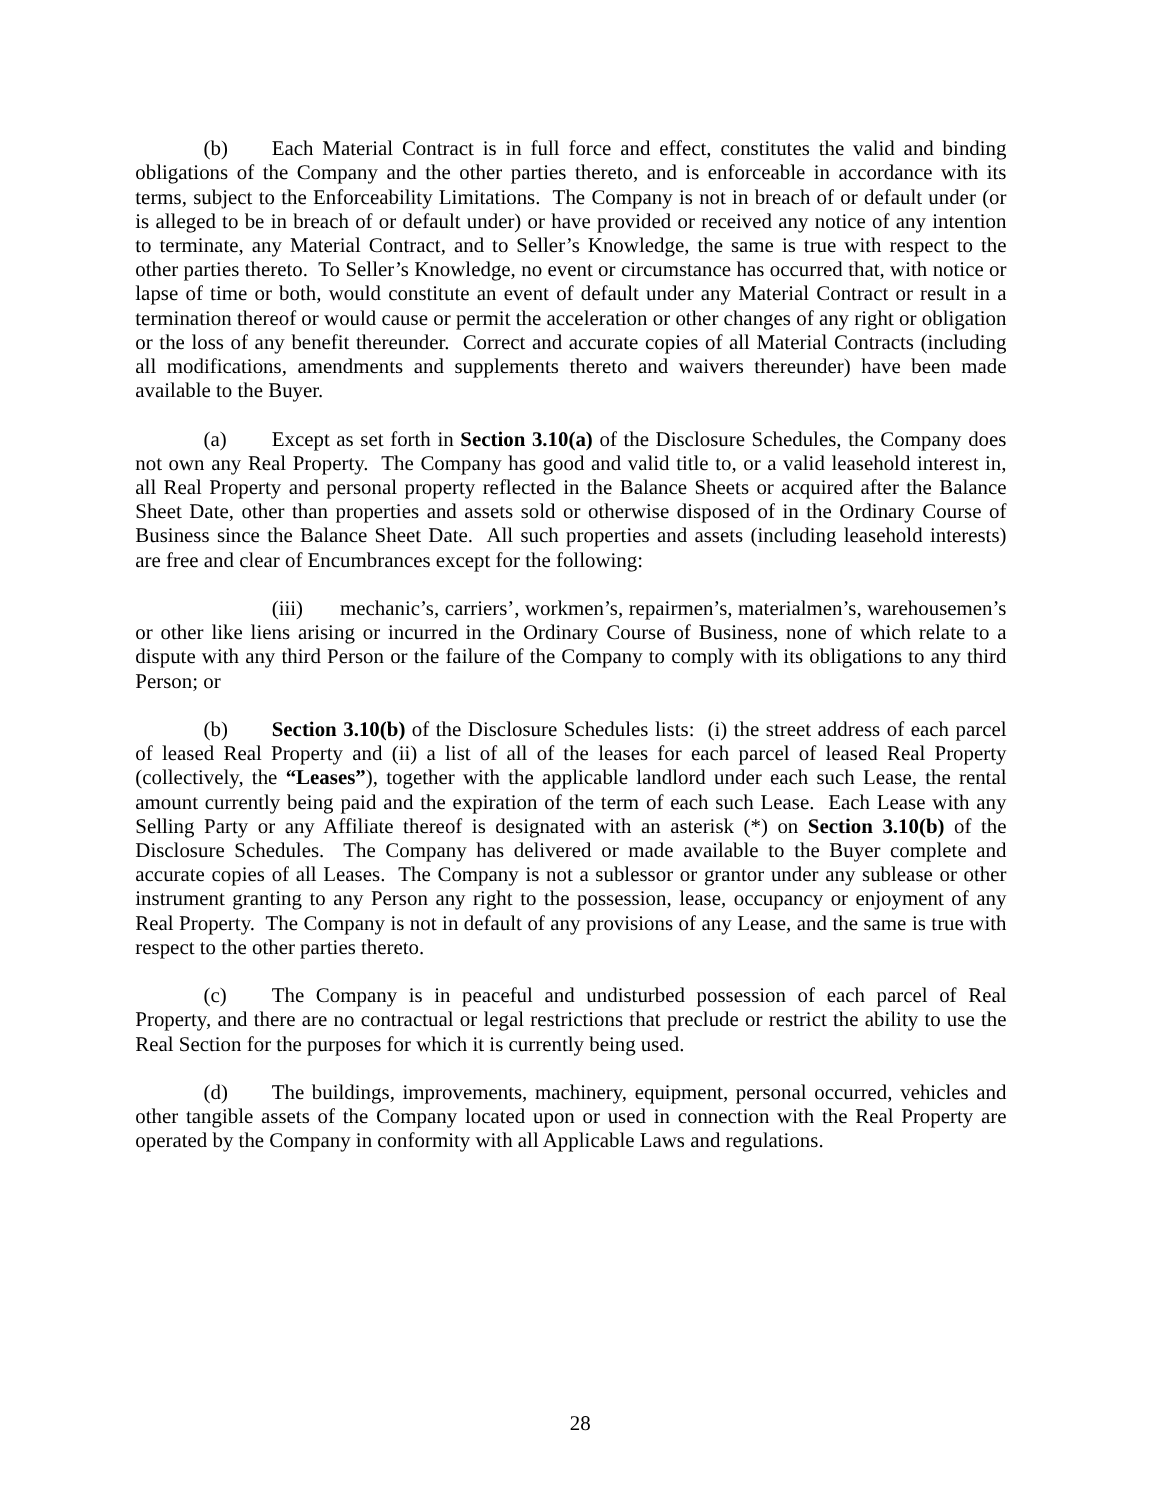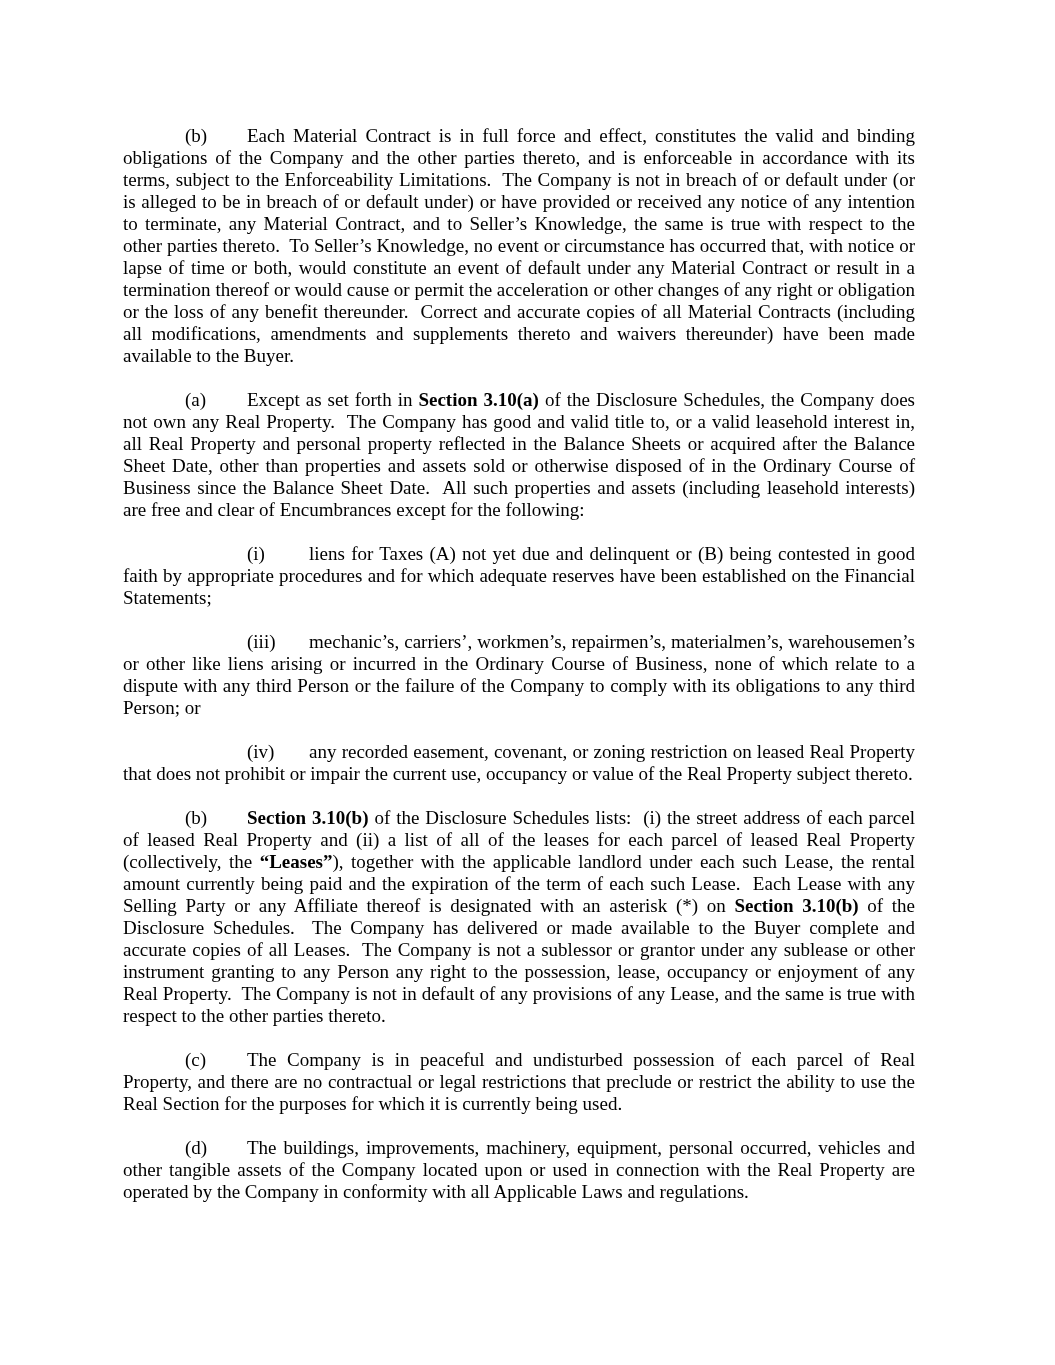--- a/index.html
+++ b/index.html
@@ -47,20 +47,19 @@
     text-align: center;
   }
 </style>
 </head>
 <body>
 
 <div class="page">
   <div class="content" id="doc-body">
       <p class="para indent-1"><span class="label label-w1">(b)</span><span>Each Material Contract is in full force and effect, constitutes the valid and binding obligations of the Company and the other parties thereto, and is enforceable in accordance with its terms, subject to the Enforceability Limitations.  The Company is not in breach of or default under (or is alleged to be in breach of or default under) or have provided or received any notice of any intention to terminate, any Material Contract, and to Seller’s Knowledge, the same is true with respect to the other parties thereto.  To Seller’s Knowledge, no event or circumstance has occurred that, with notice or lapse of time or both, would constitute an event of default under any Material Contract or result in a termination thereof or would cause or permit the acceleration or other changes of any right or obligation or the loss of any benefit thereunder.  Correct and accurate copies of all Material Contracts (including all modifications, amendments and supplements thereto and waivers thereunder) have been made available to the Buyer.</span></p>
       <p class="para indent-1"><span class="label label-w1">(a)</span><span>Except as set forth in </span><span class="bold">Section 3.10(a)</span><span> of the Disclosure Schedules, the Company does not own any Real Property.  The Company has good and valid title to, or a valid leasehold interest in, all Real Property and personal property reflected in the Balance Sheets or acquired after the Balance Sheet Date, other than properties and assets sold or otherwise disposed of in the Ordinary Course of Business since the Balance Sheet Date.  All such properties and assets (including leasehold interests) are free and clear of Encumbrances except for the following:</span></p>
-      <p class="para indent-2"><span class="label label-w1">(i)</span><span>liens for Taxes (A) not yet due and delinquent or (B) being contested in good faith by appropriate procedures and for which adequate reserves have been established on the Financial Statements;</span></p>
       <p class="para indent-2"><span class="label label-w1">(iii)</span><span>mechanic’s, carriers’, workmen’s, repairmen’s, materialmen’s, warehousemen’s or other like liens arising or incurred in the Ordinary Course of Business, none of which relate to a dispute with any third Person or the failure of the Company to comply with its obligations to any third Person; or</span></p>
-      <p class="para indent-2"><span class="label label-w1">(iv)</span><span>any recorded easement, covenant, or zoning restriction on leased Real Property that does not prohibit or impair the current use, occupancy or value of the Real Property subject thereto.</span></p>
       <p class="para indent-1"><span class="label label-w1">(b)</span><span class="bold">Section 3.10(b)</span><span> of the Disclosure Schedules lists:  (i) the street address of each parcel of leased Real Property and (ii) a list of all of the leases for each parcel of leased Real Property (collectively, the </span><span class="bold">“Leases”</span><span>), together with the applicable landlord under each such Lease, the rental amount currently being paid and the expiration of the term of each such Lease.  Each Lease with any Selling Party or any Affiliate thereof is designated with an asterisk (*) on </span><span class="bold">Section 3.10(b)</span><span> of the Disclosure Schedules.  The Company has delivered or made available to the Buyer complete and accurate copies of all Leases.  The Company is not a sublessor or grantor under any sublease or other instrument granting to any Person any right to the possession, lease, occupancy or enjoyment of any Real Property.  The Company is not in default of any provisions of any Lease, and the same is true with respect to the other parties thereto.</span></p>
       <p class="para indent-1"><span class="label label-w1">(c)</span><span>The Company is in peaceful and undisturbed possession of each parcel of Real Property, and there are no contractual or legal restrictions that preclude or restrict the ability to use the Real Section for the purposes for which it is currently being used.</span></p>
       <p class="para indent-1"><span class="label label-w1">(d)</span><span>The buildings, improvements, machinery, equipment, personal occurred, vehicles and other tangible assets of the Company located upon or used in connection with the Real Property are operated by the Company in conformity with all Applicable Laws and regulations.</span></p>
     </div>
+  <div class="page-number">28</div>
 </div>
 
 </body></html>

